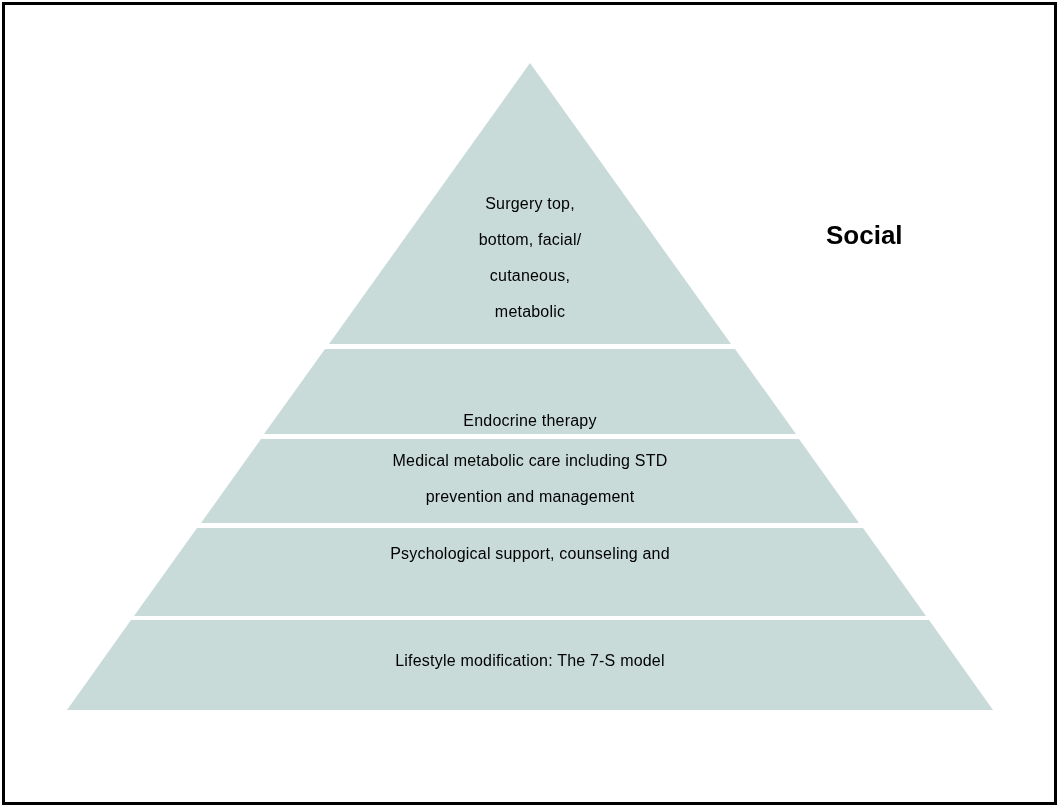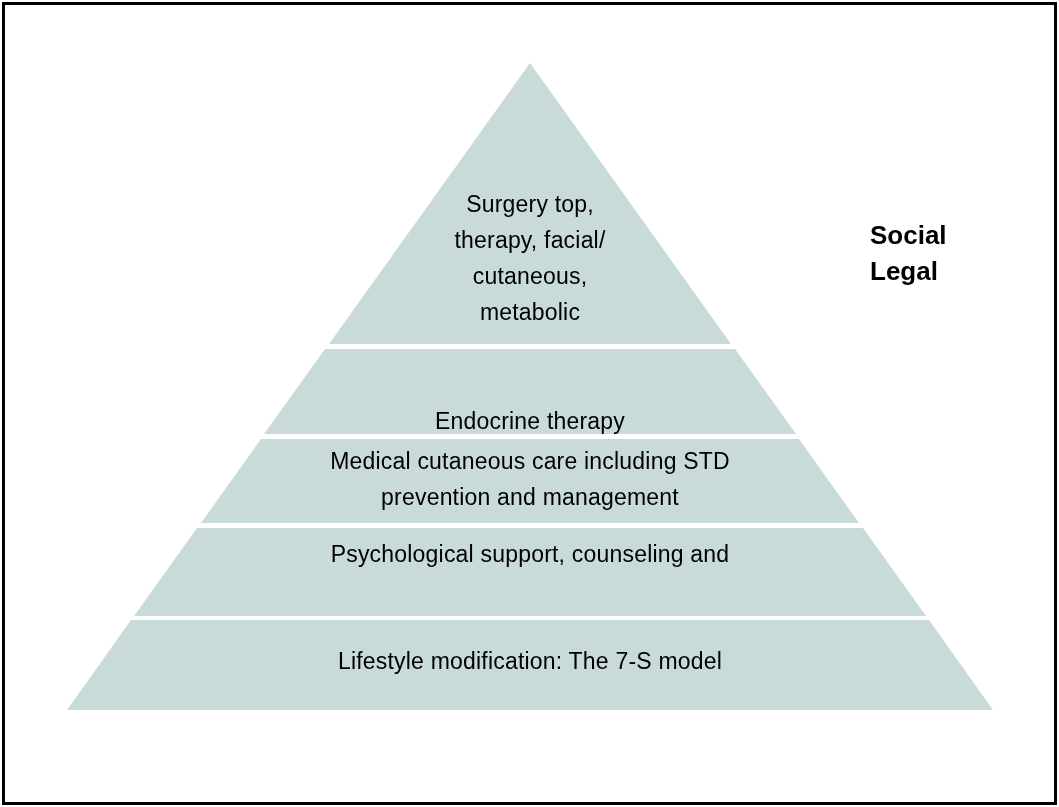--- a/index.html
+++ b/index.html
@@ -28,39 +28,38 @@
     position: absolute;
     left: 0;
     top: 0;
     width: 1059px;
     height: 807px;
   }
   .level-label {
     position: absolute;
     text-align: center;
     color: #000000;
-    font-size: 23px;
+    font-size: 16px;
     line-height: 36px;
     letter-spacing: 0.2px;
   }
   .level-label .line {
     display: block;
     white-space: nowrap;
   }
   .side-label {
     position: absolute;
     left: 826px;
     top: 217px;
     width: 150px;
     color: #000000;
     font-size: 26px;
     font-weight: bold;
     line-height: 36px;
     text-align: left;
-    margin-left: 44px;
   }
   .side-label .line {
     display: block;
     white-space: nowrap;
   }
   .label-l1 { left: 305px; top: 186px; width: 450px; }
   .label-l2 { left: 305px; top: 371px; width: 450px; margin-top: 32px; }
   .label-l3 { left: 230px; top: 443px; width: 600px; }
   .label-l4 { left: 180px; top: 536px; width: 700px; }
   .label-l5 { left: 130px; top: 643px; width: 800px; }
@@ -73,42 +72,41 @@
   <svg class="pyramid-svg" viewBox="0 0 1059 807" xmlns="http://www.w3.org/2000/svg">
     <polygon points="530,63 731,344 329,344" fill="#c8dbd9"></polygon>
     <polygon points="325,349 735,349 796,434 264,434" fill="#c8dbd9"></polygon>
     <polygon points="261,439 799,439 859,523 201,523" fill="#c8dbd9"></polygon>
     <polygon points="197,528 863,528 926,616 134,616" fill="#c8dbd9"></polygon>
     <polygon points="131,620 929,620 993,710 67,710" fill="#c8dbd9"></polygon>
   </svg>
 
   <div class="level-label label-l1">
     <span class="line">Surgery top,</span>
-    <span class="line">therapy, facial/</span>
+    <span class="line">bottom, facial/</span>
     <span class="line">cutaneous,</span>
     <span class="line">metabolic</span>
   </div>
 
   <div class="level-label label-l2">
     <span class="line">Endocrine therapy</span>
   </div>
 
   <div class="level-label label-l3">
-    <span class="line">Medical cutaneous care including STD</span>
+    <span class="line">Medical metabolic care including STD</span>
     <span class="line">prevention and management</span>
   </div>
 
   <div class="level-label label-l4">
     <span class="line">Psychological support, counseling and</span>
   </div>
 
   <div class="level-label label-l5">
     <span class="line">Lifestyle modification: The 7-S model</span>
   </div>
 
   <div class="side-label">
     <span class="line">Social</span>
-    <span class="line">Legal</span>
   </div>
 
   <div class="frame"></div>
 
 </div>
 
 </body></html>

